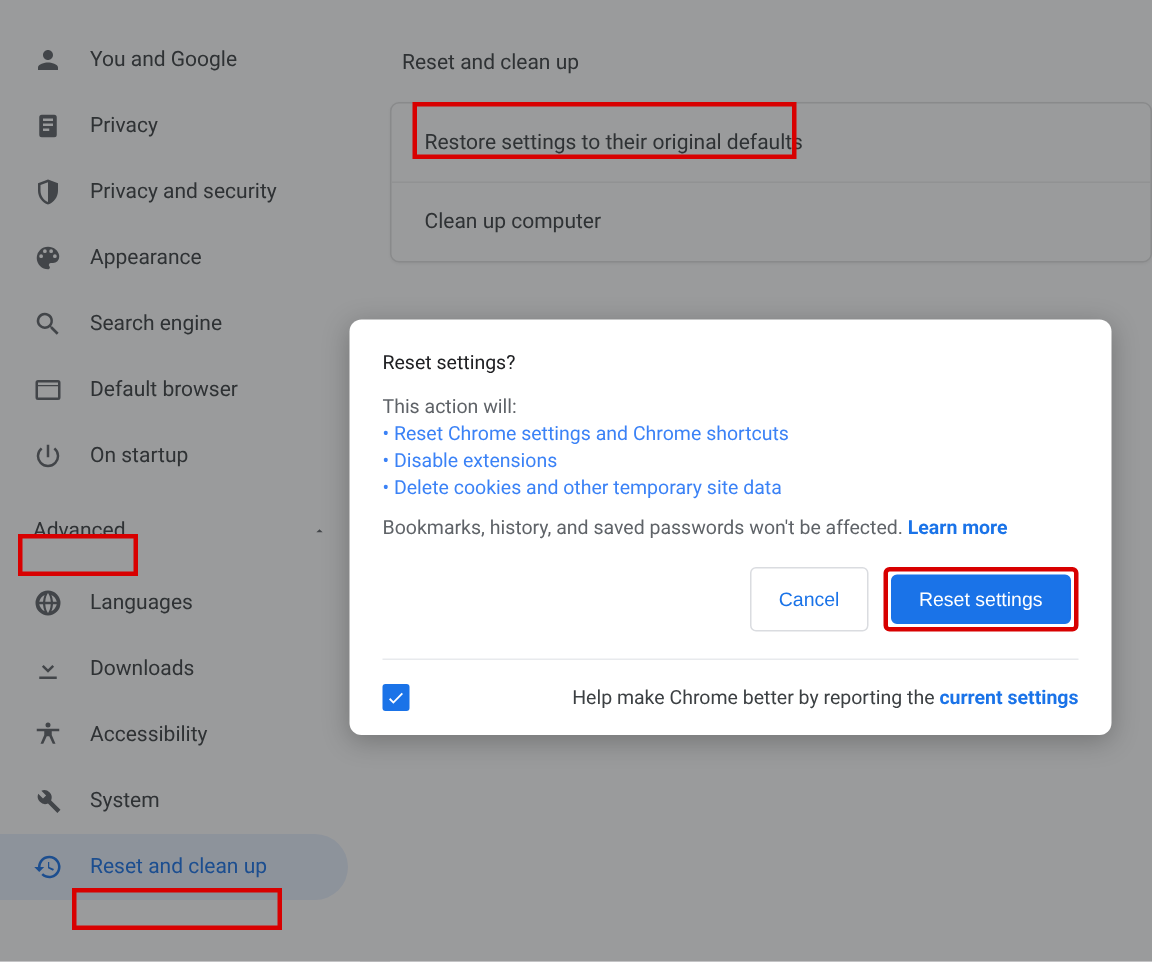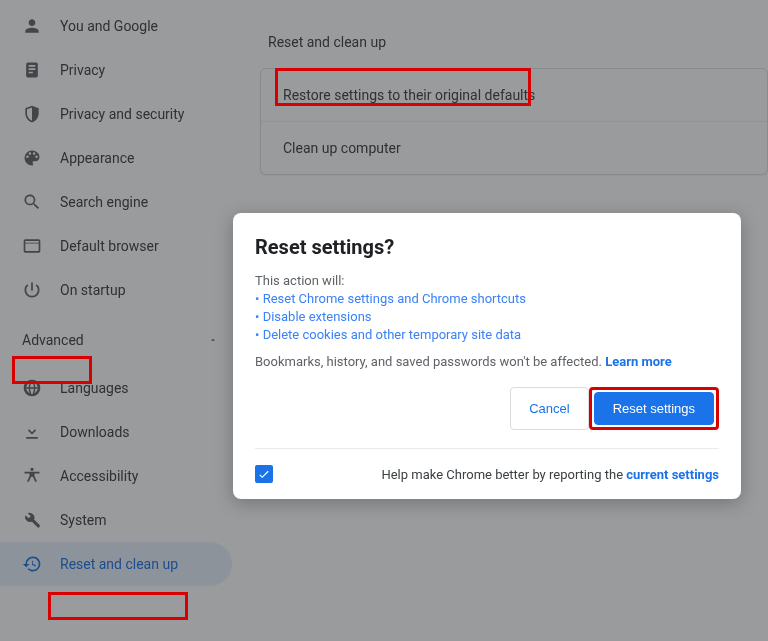--- a/index.html
+++ b/index.html
@@ -11,21 +11,21 @@
       overflow: hidden;
       position: relative;
       font-size: 14px;
       color: #3c4043;
     }
     .sidebar {
       width: 240px;
       position: absolute;
       left: 0; top: 0; bottom: 0;
       background: #fff;
-      padding-top: 4px;
+      padding-top: 18px;
     }
     .sidebar-item {
       display: flex;
       align-items: center;
       height: 44px;
       padding: 0 0 0 22px;
       cursor: pointer;
       color: #3c4043;
     }
     .sidebar-item .icon {
@@ -90,27 +90,27 @@
       position: absolute;
       left: 233px; top: 213px;
       width: 508px;
       background: #fff;
       border-radius: 8px;
       box-shadow: 0 4px 18px rgba(0,0,0,0.25);
       z-index: 20;
       color: #3c4043;
       padding: 22px 22px 16px 22px;
     }
-    .dialog h2 { font-size: 20px; font-weight: 700; color: #202124; margin-bottom: 14px; }
+    .dialog h2 { font-size: 13px; font-weight: 400; color: #202124; margin-bottom: 14px; }
     .dialog .sub { font-size: 13px; color: #5f6368; }
     .dialog .bullets { font-size: 13px; color: #3b82f6; margin-bottom: 12px; }
     .dialog .bullets div { margin: 3px 0; }
     .dialog .note { font-size: 13px; color: #5f6368; margin-bottom: 18px; }
     .dialog .note a, .dialog .footer a { color: #1a73e8; text-decoration: none; font-weight: bold; }
-    .dialog .buttons { display: flex; justify-content: flex-end; margin-bottom: 18px; }
+    .dialog .buttons { display: flex; justify-content: flex-end; gap: 10px; margin-bottom: 18px; }
     .btn {
       font-size: 13px;
       padding: 8px 18px;
       border-radius: 4px;
       cursor: pointer;
       border: 1px solid #dadce0;
       background: #fff;
       color: #1a73e8;
       font-weight: 500;
     }

